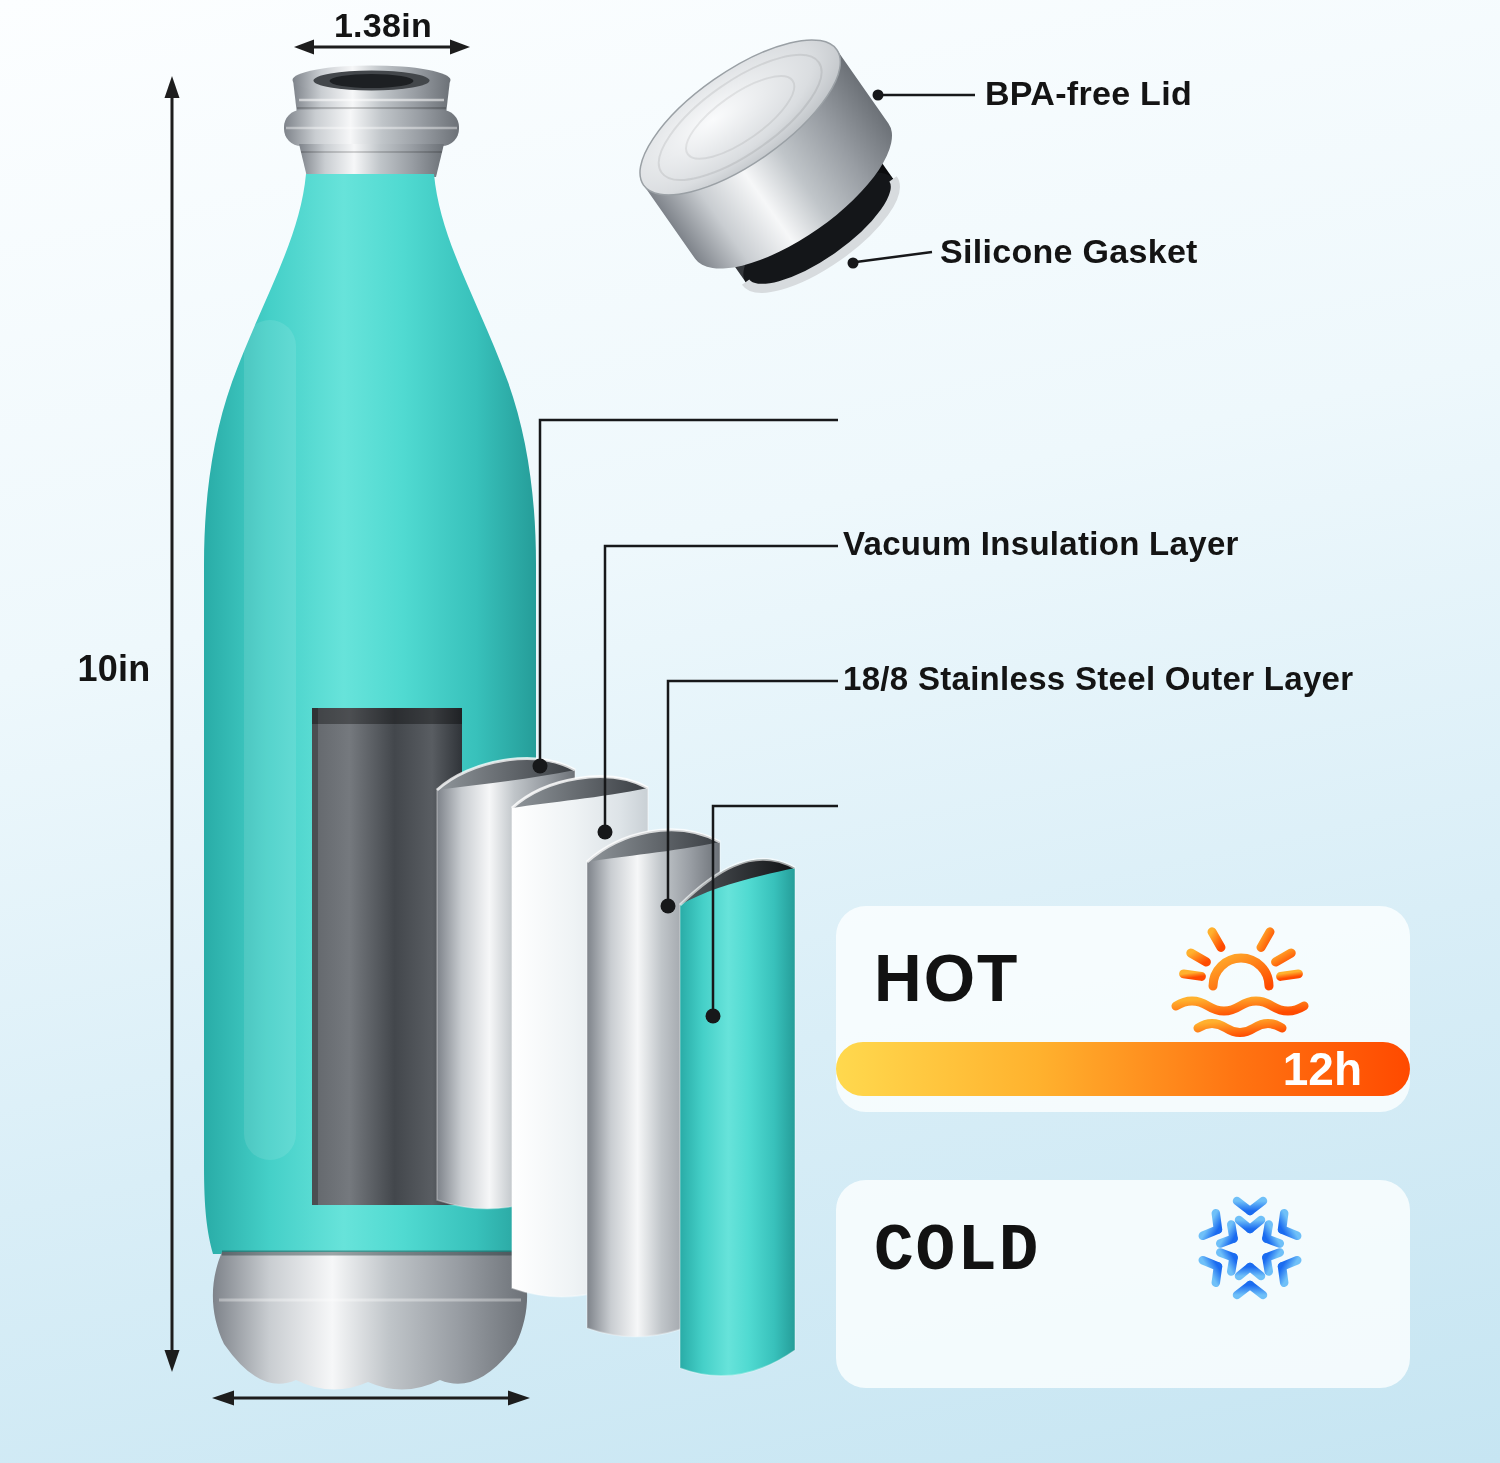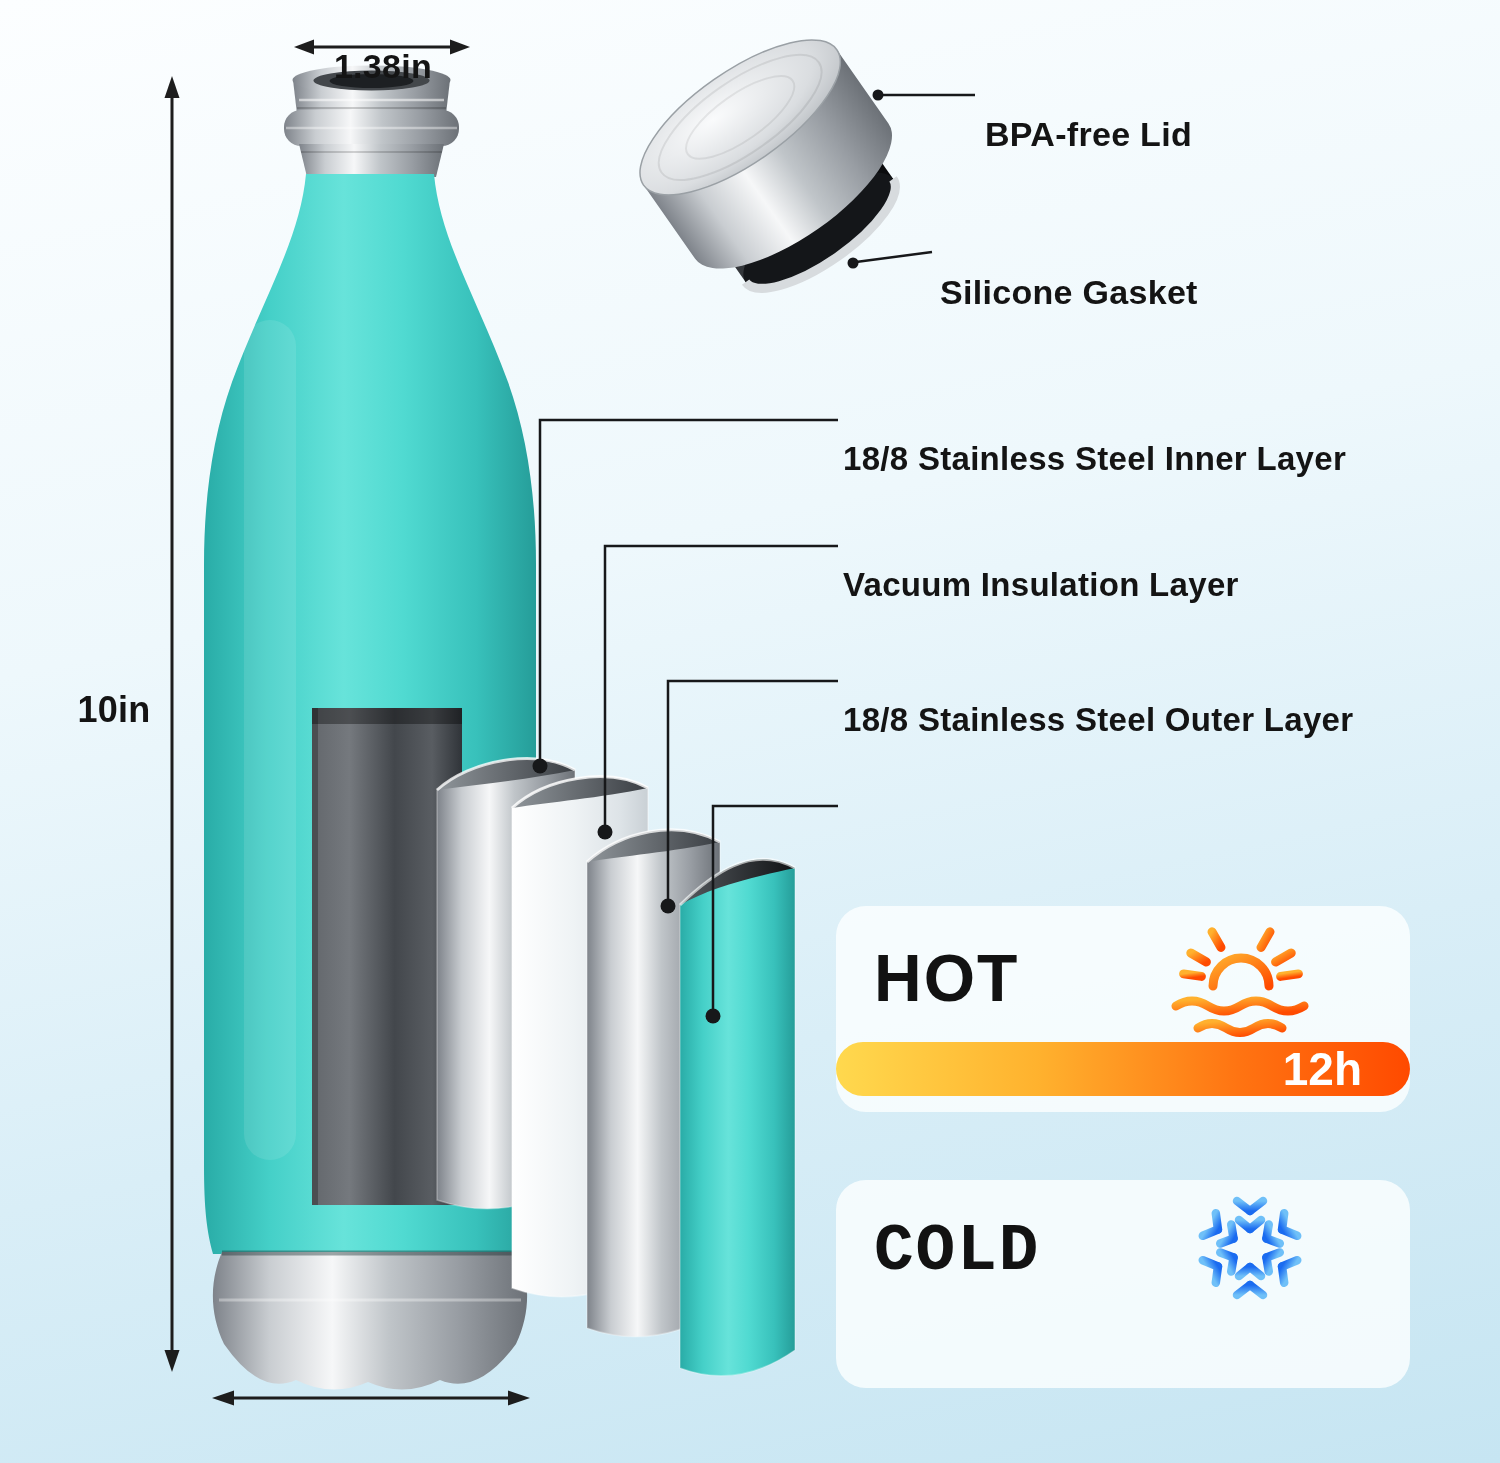--- a/index.html
+++ b/index.html
@@ -2,21 +2,21 @@
 <html><head>
 <meta charset="utf-8">
 <style>
   * { margin:0; padding:0; box-sizing:border-box; }
   body { font-family:"Liberation Sans","DejaVu Sans",sans-serif; }
   #canvas {
     position:relative; width:1500px; height:1463px; overflow:hidden;
     background:linear-gradient(168deg,#fcfeff 0%,#eef8fc 38%,#d9eef7 68%,#c6e5f2 100%);
   }
   #art { position:absolute; left:0; top:0; }
-  .lbl { position:absolute; font-weight:800; color:#141414; letter-spacing:.3px; white-space:nowrap;margin-top:41px; }
+  .lbl { position:absolute; font-weight:800; color:#141414; letter-spacing:.3px; white-space:nowrap; }
   .dim { font-size:34px; }
   .l-topwidth  { left:283px; top:6px;    width:200px; text-align:center; }
   .l-height    { left:62px;  top:648px;  width:104px; text-align:center; font-size:36px; }
   .l-basewidth { left:271px; top:1482px; width:200px; text-align:left; }
   .l-bpa    { left:985px; top:74px;  font-size:34px; }
   .l-gasket { left:940px; top:232px; font-size:34px; }
   .l-layer  { left:843px; font-size:33px; }
   .l-layer1 { top:399px; } .l-layer2 { top:525px; }
   .l-layer3 { top:660px; } .l-layer4 { top:785px; }
 
@@ -185,21 +185,20 @@
     </g>
   </svg>
 
   <div class="lbl dim l-topwidth">1.38in</div>
   <div class="lbl l-height">10in</div>
   <div class="lbl dim l-basewidth">2.5in</div>
 
   <div class="lbl l-bpa">BPA-free Lid</div>
   <div class="lbl l-gasket">Silicone Gasket</div>
 
-  <div class="lbl l-layer l-layer1">18/8 Stainless Steel Inner Layer</div>
   <div class="lbl l-layer l-layer2">Vacuum Insulation Layer</div>
   <div class="lbl l-layer l-layer3">18/8 Stainless Steel Outer Layer</div>
 
   <div class="card" id="hot-card">
     <div class="card-title">HOT</div>
     <svg class="icon hot-icon" viewBox="0 0 210 134">
       <defs>
         <linearGradient id="hotIconGrad" x1="0" y1="0" x2="1" y2="1">
           <stop offset="0" stop-color="#ffb12e"></stop>
             <stop offset="1" stop-color="#ff4a00"></stop>

